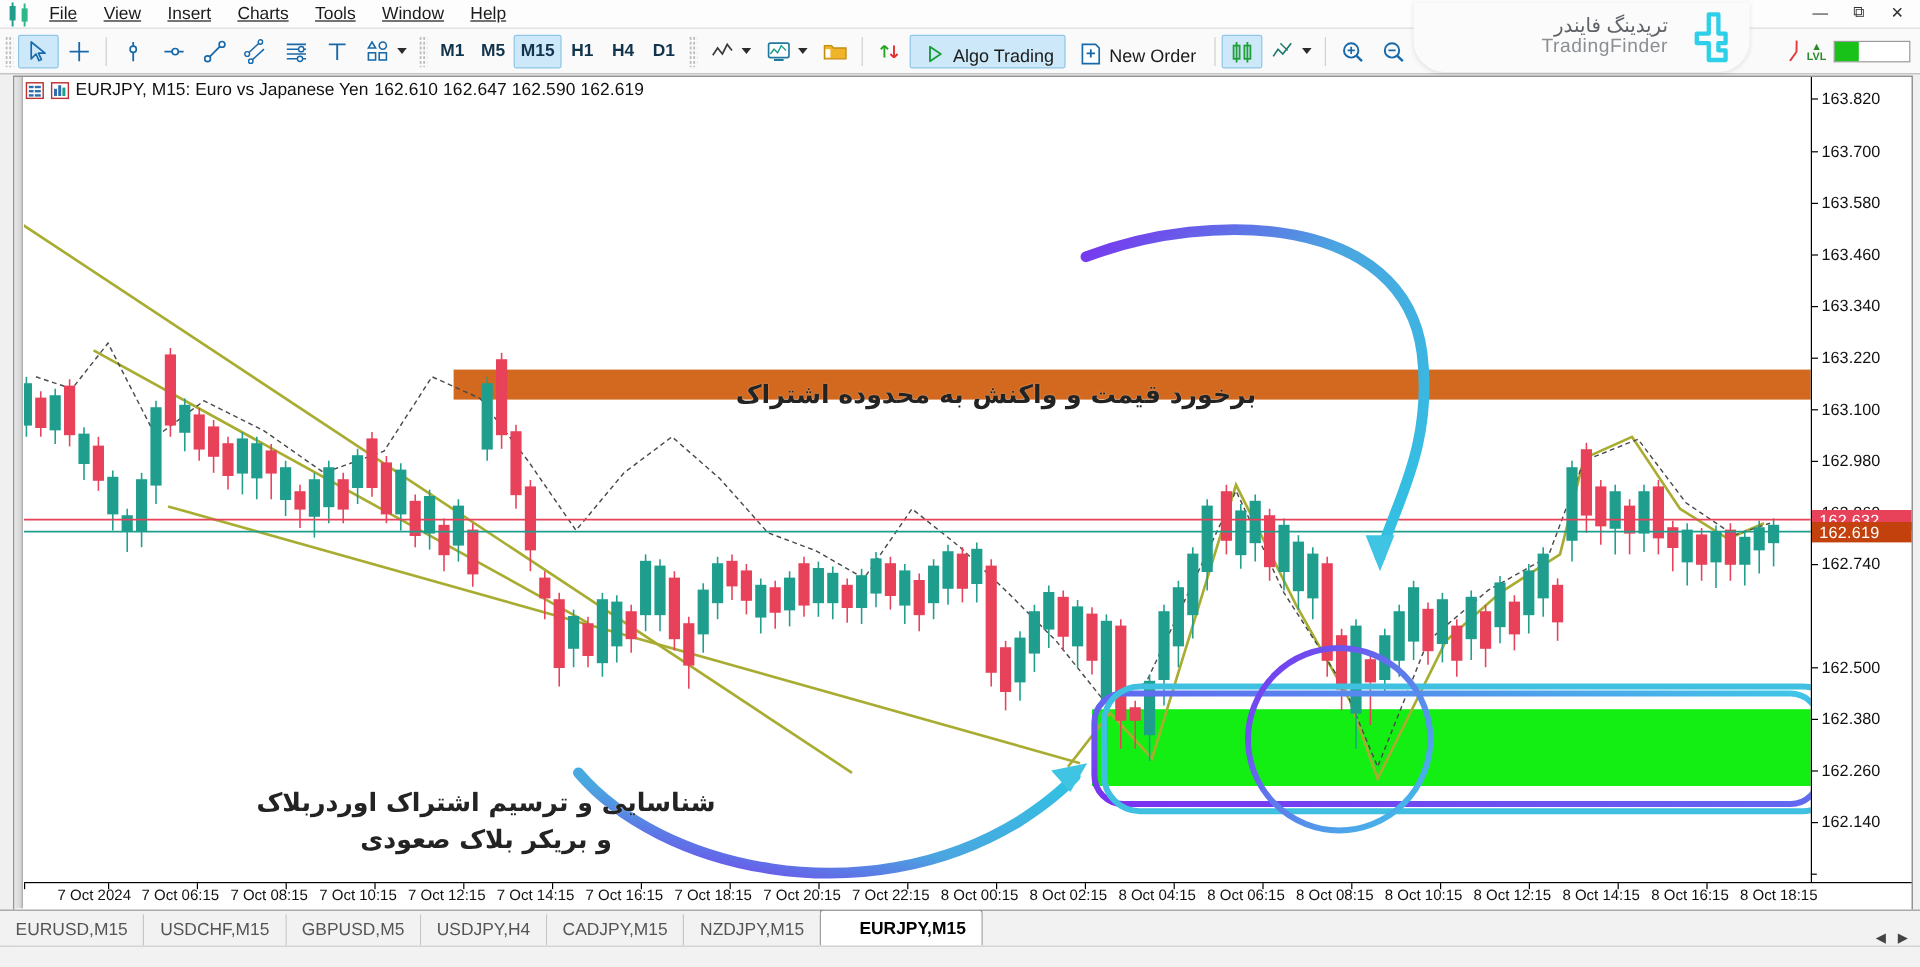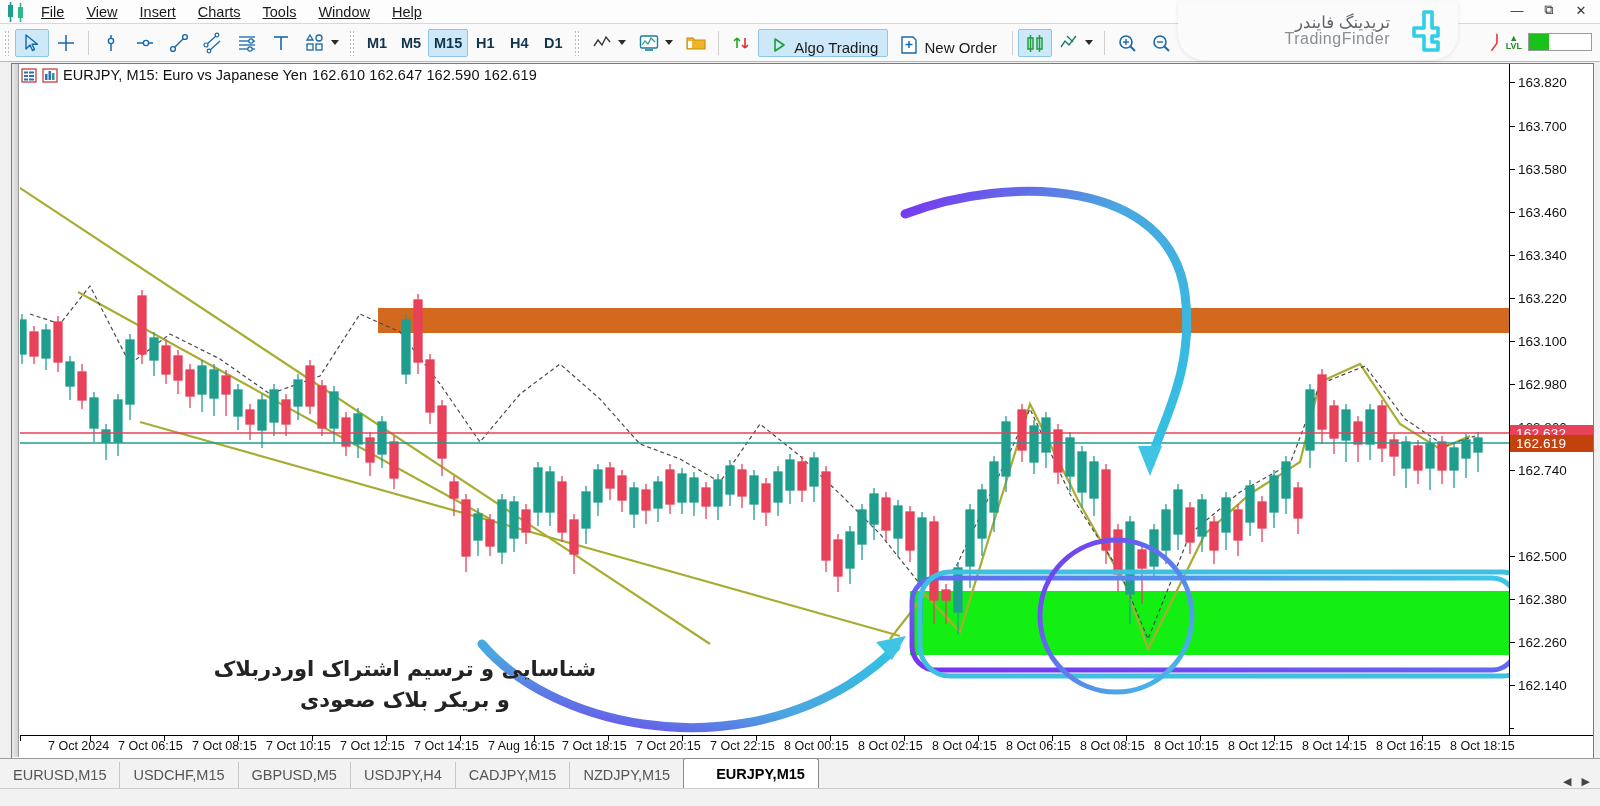--- a/index.html
+++ b/index.html
@@ -685,20 +685,23 @@
           <path d="M 1130 412 L 1118 382 L 1142 382 Z" fill="#3fc4e4"></path>
         </g>
 
         <g>
           <path d="M 462 580 C 530 660 700 700 830 620 C 850 607 865 595 876 583" fill="none" stroke="url(#gradArrow2)" stroke-width="9" stroke-linecap="round"></path>
           <path d="M 886 572 L 856 578 L 872 596 Z" fill="#3fc4e4"></path>
         </g>
       </svg>
 
       
+      <div class="anno" style="left:560px; top:250px; width:500px;">
+        <span>برخورد قیمت و واکنش به محدوده اشتراک</span>
+      </div>
       <div class="anno" style="left:155px; top:560px; width:460px; white-space:pre-line;">
         <span>شناسایی و ترسیم اشتراک اوردربلاک
 و بریکر بلاک صعودی</span>
       </div>
     </div>
 
     <div class="priceaxis">
       <div class="paxtick" style="top:18px"></div>
         <div class="paxlabel" style="top:18px">163.820</div>
       <div class="paxtick" style="top:62px"></div>
@@ -743,21 +746,21 @@
         <div class="taxlabel" style="left:73px">7 Oct 06:15</div>
       <div class="taxtick" style="left:144px"></div>
         <div class="taxlabel" style="left:147px">7 Oct 08:15</div>
       <div class="taxtick" style="left:218px"></div>
         <div class="taxlabel" style="left:221px">7 Oct 10:15</div>
       <div class="taxtick" style="left:292px"></div>
         <div class="taxlabel" style="left:295px">7 Oct 12:15</div>
       <div class="taxtick" style="left:366px"></div>
         <div class="taxlabel" style="left:369px">7 Oct 14:15</div>
       <div class="taxtick" style="left:440px"></div>
-        <div class="taxlabel" style="left:443px">7 Aug 16:15</div>
+        <div class="taxlabel" style="left:443px">7 Oct 16:15</div>
       <div class="taxtick" style="left:514px"></div>
         <div class="taxlabel" style="left:517px">7 Oct 18:15</div>
       <div class="taxtick" style="left:588px"></div>
         <div class="taxlabel" style="left:591px">7 Oct 20:15</div>
       <div class="taxtick" style="left:662px"></div>
         <div class="taxlabel" style="left:665px">7 Oct 22:15</div>
       <div class="taxtick" style="left:736px"></div>
         <div class="taxlabel" style="left:739px">8 Oct 00:15</div>
       <div class="taxtick" style="left:810px"></div>
         <div class="taxlabel" style="left:813px">8 Oct 02:15</div>

